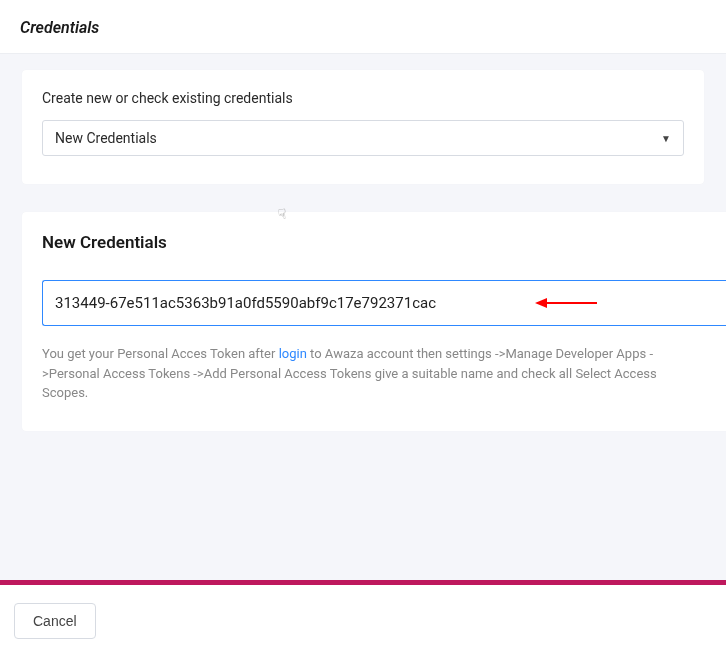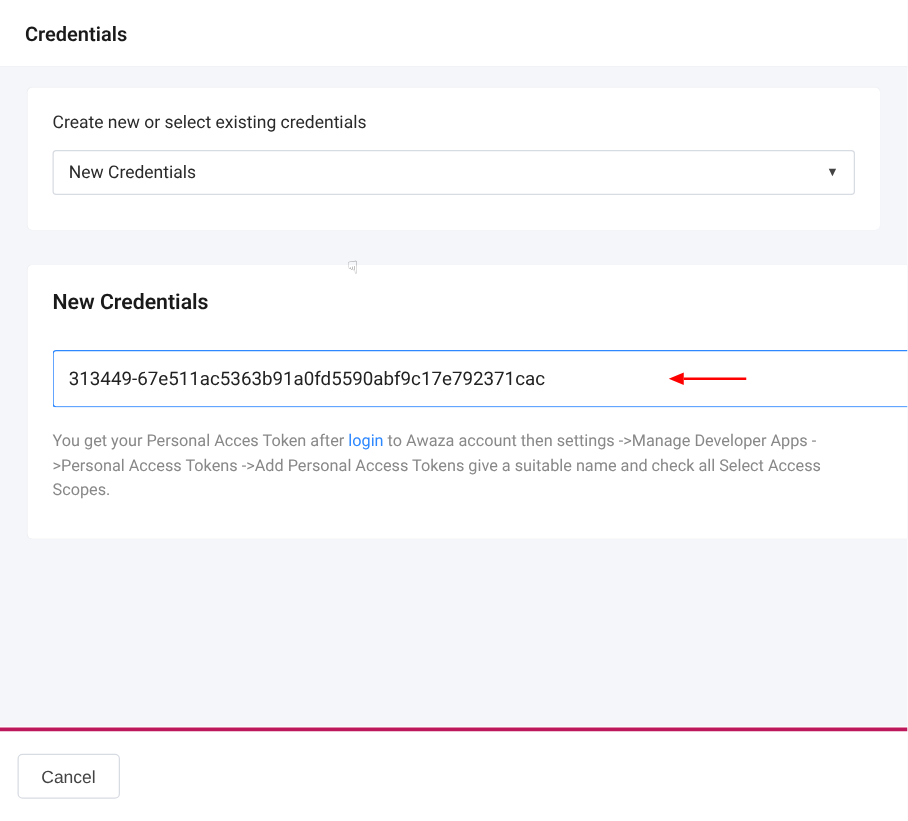--- a/index.html
+++ b/index.html
@@ -16,20 +16,21 @@
       overflow: hidden;
     }
     .header {
       padding: 18px 20px 16px 20px;
       border-bottom: 1px solid #eceef2;
     }
     .header-title {
       font-size: 16px;
       font-weight: 600;
       color: #1a1a1a;
+      font-style: italic;
     }
     .body-bg {
       background: #f5f6fa;
       height: calc(100% - 55px - 75px);
       padding: 16px 0 0 0;
       overflow: hidden;
     }
     .panel {
       background: #ffffff;
       border-radius: 4px;
@@ -124,21 +125,21 @@
       color: #888;
       pointer-events: none;
       transform: rotate(-4deg);
     }
     .footer {
       position: absolute;
       bottom: 0;
       left: 0;
       right: 0;
       background: #ffffff;
-      border-top: 3px solid #be185d;
+      border-top: 5px solid #be185d;
       padding: 18px 14px;
       display: flex;
       align-items: center;
       gap: 16px;
     }
     .btn-cancel {
       border: 1px solid #d7dbe2;
       background: #fff;
       border-radius: 4px;
       padding: 9px 18px;
@@ -164,21 +165,21 @@
 </head>
 <body>
 
 <div class="header">
   <div class="header-title">Credentials</div>
 </div>
 
 <div class="body-bg">
 
   <div class="panel">
-    <div class="panel-label">Create new or select existing credentials</div>
+    <div class="panel-label">Create new or check existing credentials</div>
     <div class="select-box">
       <span>New Credentials</span>
       <span class="caret">▼</span>
     </div>
   </div>
 
   <div class="panel second">
     <div class="panel-heading">New Credentials</div>
     <div class="token-input-wrap">
       <input class="token-input" type="text" value="313449-67e511ac5363b91a0fd5590abf9c17e792371cac" style="">

